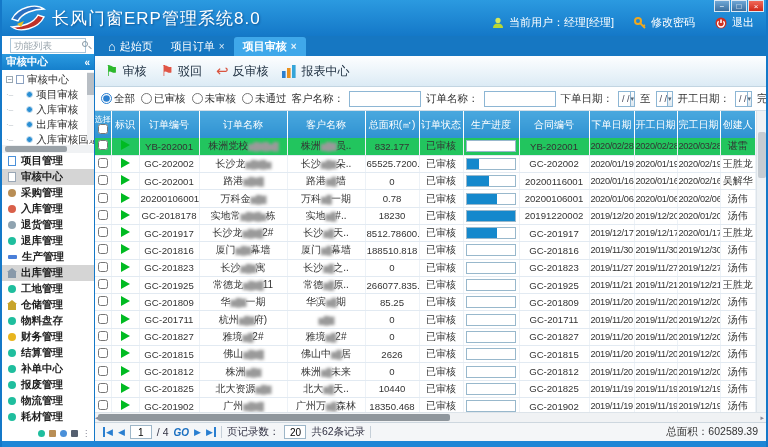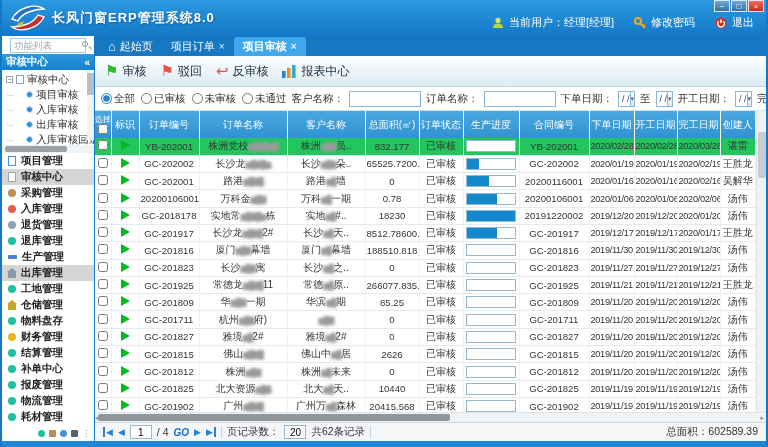--- a/index.html
+++ b/index.html
@@ -2,21 +2,21 @@
 <html><head>
 <meta charset="utf-8">
 <style>
 *{box-sizing:border-box;margin:0;padding:0}
 html,body{width:768px;height:447px;overflow:hidden}
 body{font-family:"Liberation Sans","DejaVu Sans",sans-serif;background:#fff;position:relative;font-size:11px;color:#333}
 .window{width:768px;height:447px;border-left:2px solid #1478c8;border-right:2px solid #1478c8;display:flex;flex-direction:column}
 
 .titlebar{height:36px;background:linear-gradient(180deg,#2b9ae0,#1478c8);position:relative;display:flex;align-items:center;flex:none}
 .logo{margin:0 6px 0 8px}
-.apptitle{color:#fff;font-size:13px;font-weight:bold;letter-spacing:1px;text-shadow:1px 1px 2px rgba(0,40,90,.45)}
+.apptitle{color:#fff;font-size:17px;font-weight:normal;letter-spacing:1px;text-shadow:1px 1px 2px rgba(0,40,90,.45)}
 .winbtns{position:absolute;top:0;right:2px;display:flex;gap:1px}
 .winbtn{width:16px;height:12px;font-size:8px;line-height:11px;text-align:center;color:#fff;background:linear-gradient(#6fa7d6,#3c6f9e);border:1px solid #dce8f2;cursor:pointer}
 .winbtn.close{background:linear-gradient(#f06a5a,#d02818)}
 .userbar{position:absolute;right:12px;top:15px;display:flex;align-items:center;gap:5px;color:#fff;font-size:11px}
 .userbar .gap{width:10px}
 
 .main{display:flex;height:405px;flex:none}
 .strip{height:6px;background:#1e86d6;flex:none}
 
 .sidebar{width:93px;flex:none;background:#fff;border-right:1px solid #1478c8;display:flex;flex-direction:column;overflow:hidden}
@@ -670,21 +670,21 @@
                 <td class="dt">2019/11/19</td>
                 <td class="dt">2019/12/19</td>
                 <td>汤伟</td>
               </tr>
               <tr>
                 <td><input type="checkbox" style=""></td>
                 <td><span class="tri"></span></td>
                 <td class="idc">GC-201902</td>
                 <td><span>广州</span><span class="blur">▆█▇█</span><span></span></td>
                 <td><span>广州万</span><span class="blur">▆█</span><span>森林</span></td>
-                <td class="idc">20415.568</td>
+                <td class="idc">18350.468</td>
                 <td>已审核</td>
                 <td>
                   <div class="pbox">
                     <div class="pfill" style="width: 0%;"></div>
                   </div>
                 </td>
                 <td class="idc">GC-201902</td>
                 <td class="dt">2019/11/19</td>
                 <td class="dt">2019/11/19</td>
                 <td class="dt">2019/12/19</td>

